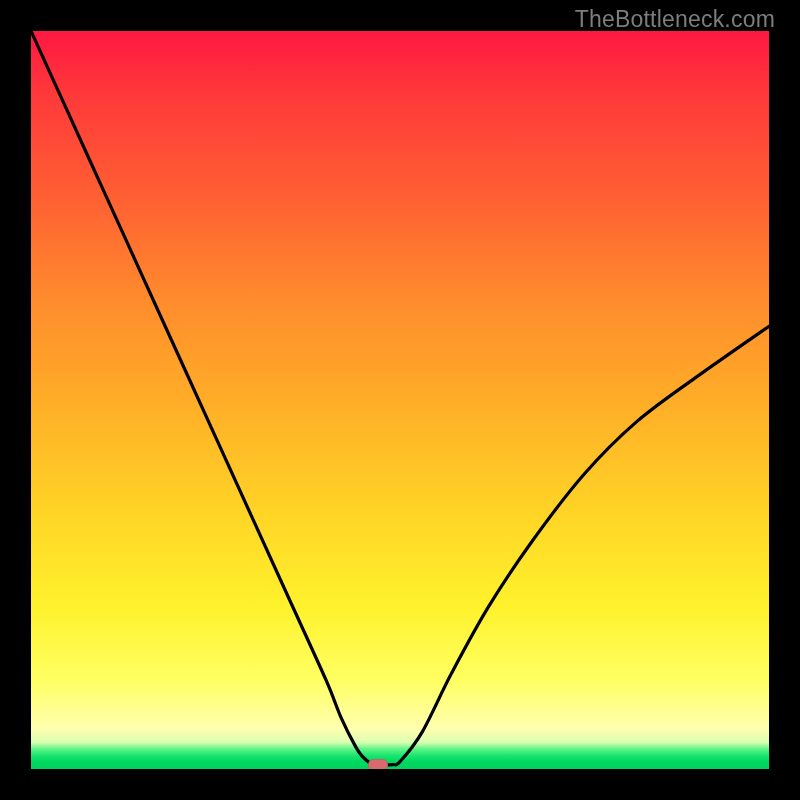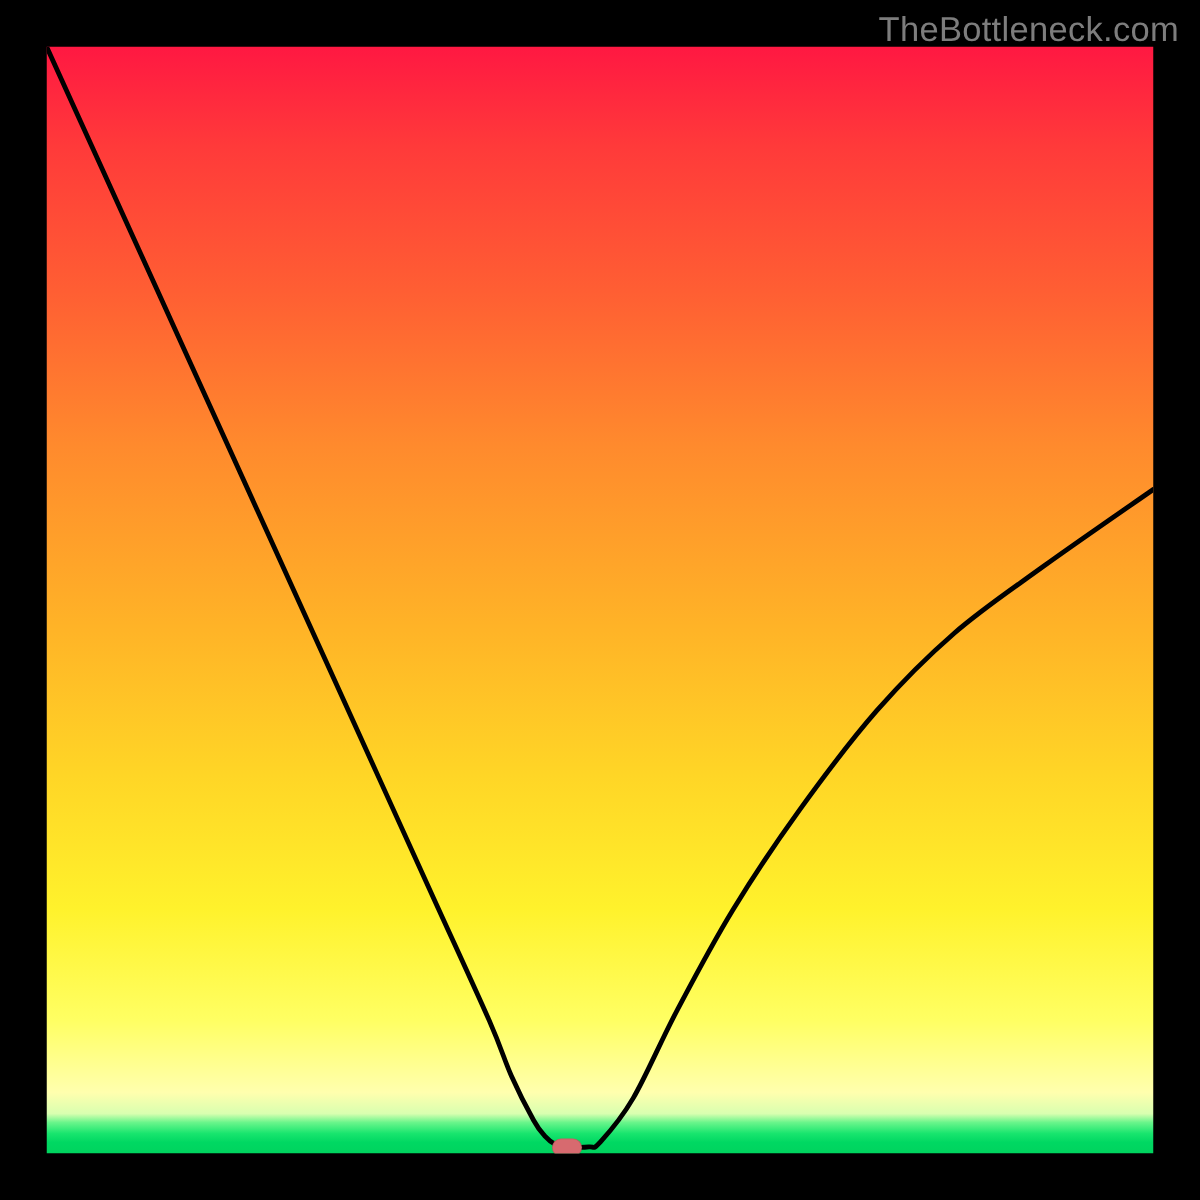--- a/index.html
+++ b/index.html
@@ -12,21 +12,21 @@
     overflow: hidden;
   }
   .chart-container {
     position: relative;
     width: 800px;
     height: 800px;
   }
   .watermark {
     position: absolute;
     top: 6px;
-    right: 14px;
+    right: 25px;
     color: #7d7d7d;
     font-size: 23px;
     font-weight: 500;
     letter-spacing: 0.2px;
     z-index: 5;
   }
   .plot-area {
     position: absolute;
     left: 31px;
     top: 31px;

